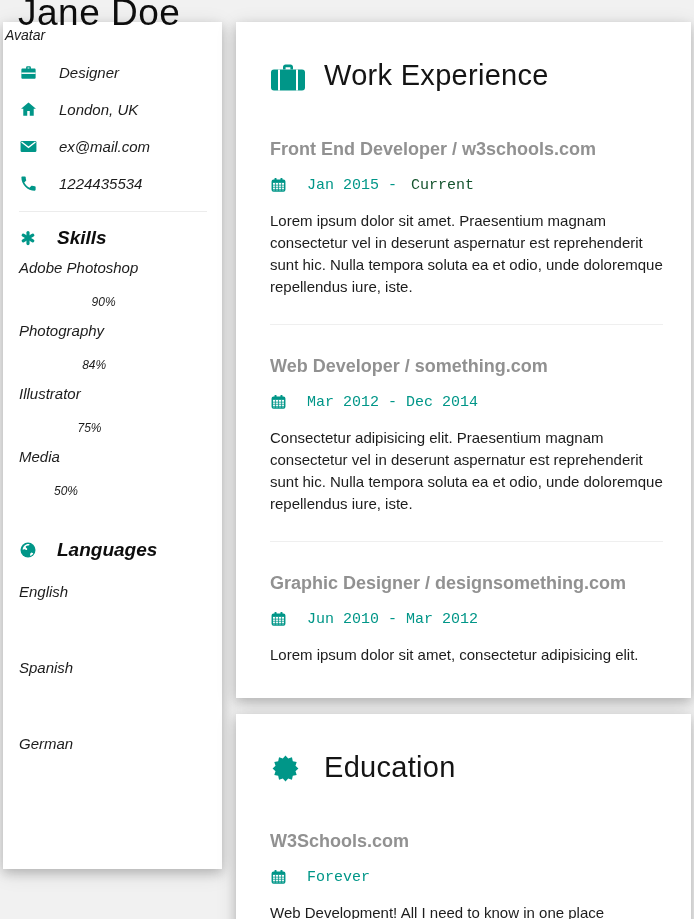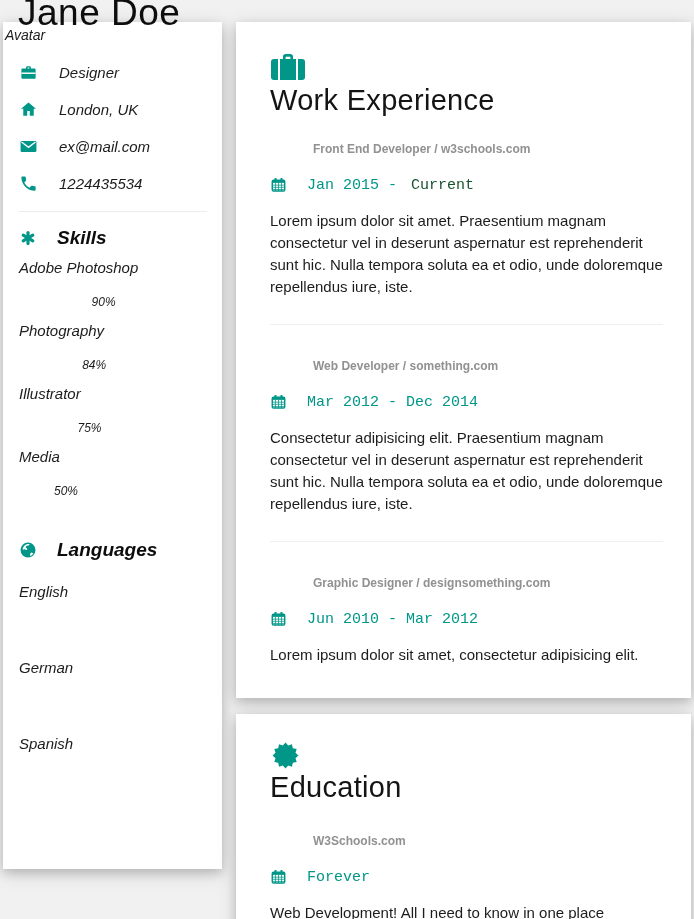--- a/index.html
+++ b/index.html
@@ -34,24 +34,24 @@
   .skillfill{height:100%;display:flex;align-items:center;justify-content:center;}
   .pct{font-size:12px;color:#1c1c1c;}
   .lang-head{margin-top:36px;}
   .lang-name{font-size:15px;line-height:16px;color:#1c1c1c;margin-top:22px;}
   .langbar{height:38px;width:100%;}
   
   .main{left:236px;width:455px;}
   .work{top:22px;height:676px;}
   .edu{top:714px;height:240px;}
   .main-inner{padding:0 28px 0 34px;}
-  .h2row{display:flex;align-items:flex-start;margin-top:26px;height:44px;flex-direction:column;}
+  .h2row{display:flex;align-items:flex-end;margin-top:26px;height:44px;}
   .h2row .ic-big{width:36px;height:31px;flex:0 0 36px;margin-right:18px;display:inline-flex;}
   .h2txt{font-size:29px;font-weight:400;color:#141414;letter-spacing:.3px;}
-  .entry-title{font-size:12px;font-weight:700;color:var(--muted);line-height:22px;margin-top:46px;margin-left:43px;}
+  .entry-title{font-size:18px;font-weight:700;color:var(--muted);line-height:22px;margin-top:46px;}
   .entry + .entry .entry-title, hr.main-hr + .entry .entry-title{margin-top:30px;}
   .date-row{display:flex;align-items:center;margin-top:16px;height:18px;font-family:Liberation Mono, monospace;}
   .date-row .ic-cal{width:17px;height:18px;flex:0 0 17px;margin-right:20px;display:inline-flex;}
   .date-txt{font-size:15px;color:var(--teal);}
   .date-suffix{font-size:15px;color:#14532d;margin-left:14px;}
   .desc{font-size:15px;line-height:22px;color:#1c1c1c;margin-top:16px;max-width:394px;}
   hr.main-hr{border:none;border-top:1px solid #efefef;margin:26px 0 0;}
   svg{display:block;width:100%;height:100%;}
   .t{fill:var(--teal);}
 </style>
@@ -161,25 +161,25 @@
             </svg>
         </span>
         <span class="sec-title">Languages</span>
       </div>
 
       <div class="lang">
         <div class="lang-name">English</div>
         <div class="langbar"></div>
       </div>
       <div class="lang">
+        <div class="lang-name">Spanish</div>
+        <div class="langbar"></div>
+      </div>
+      <div class="lang">
         <div class="lang-name">German</div>
-        <div class="langbar"></div>
-      </div>
-      <div class="lang">
-        <div class="lang-name">Spanish</div>
         <div class="langbar"></div>
       </div>
 
     </div>
   </aside>
 
   <section class="card main work">
     <div class="main-inner">
       <div class="h2row">
         <span class="ic-big">

